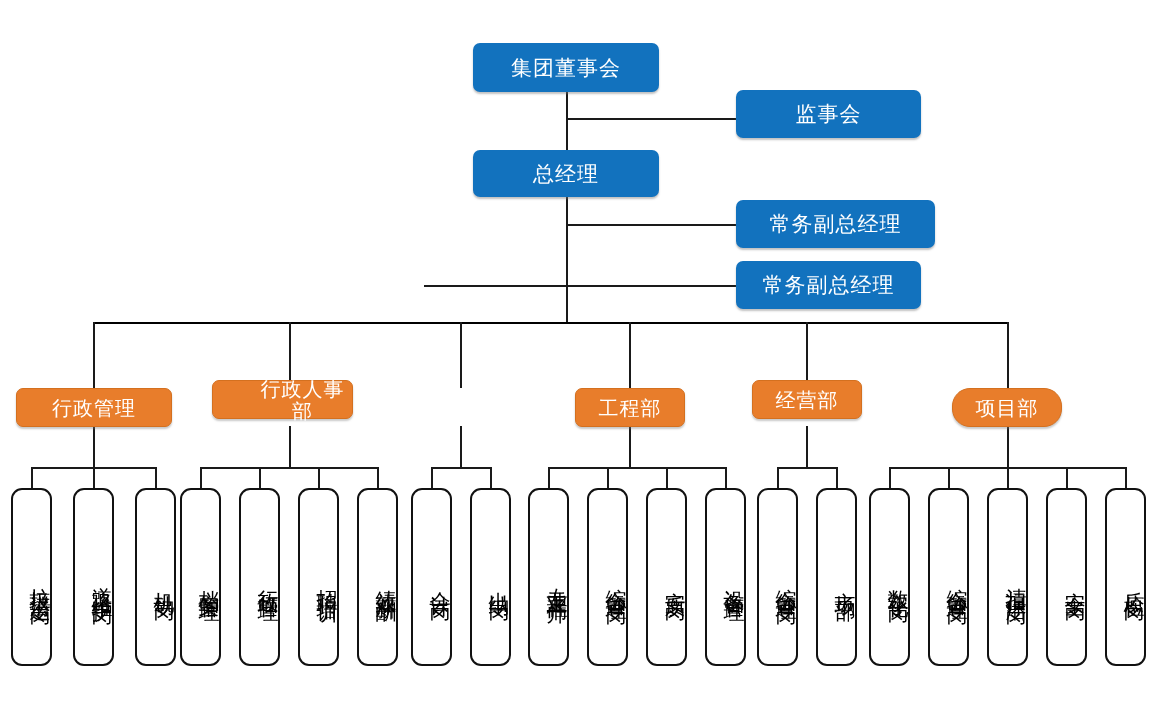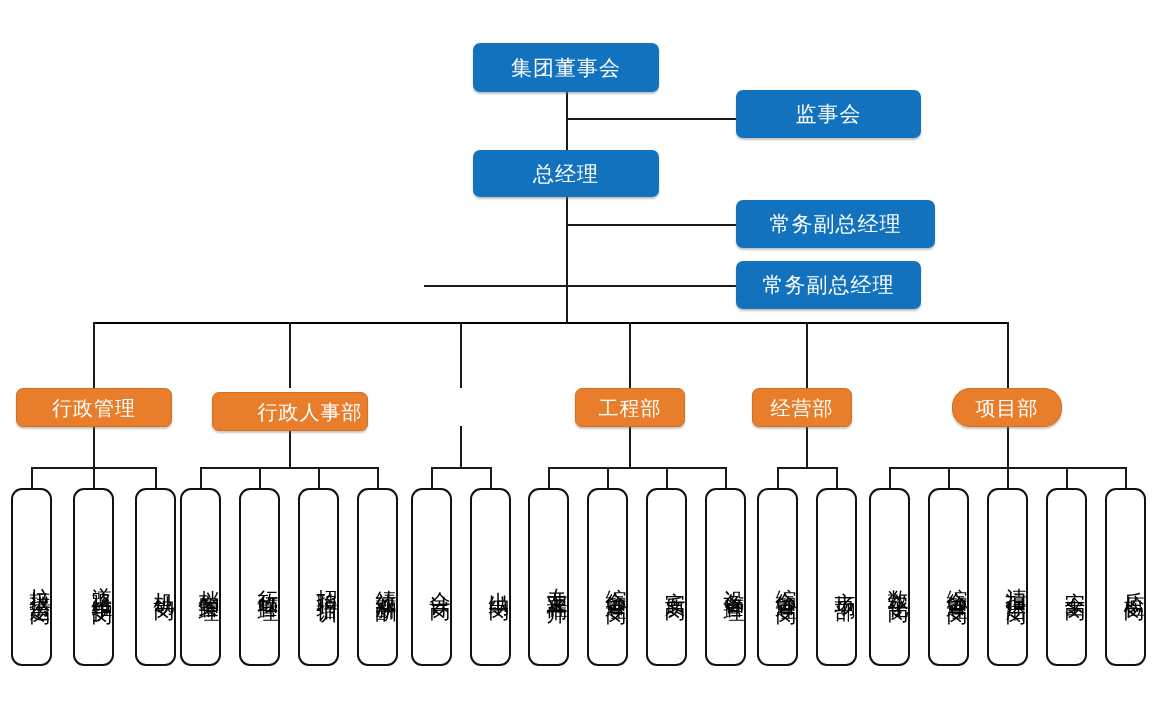--- a/index.html
+++ b/index.html
@@ -129,23 +129,23 @@
   <div class="node blue" style="left:736px;top:90px;width:185px;height:48px;">监事会</div>
 
   <div class="node blue" style="left:473px;top:150px;width:186px;height:47px;">总经理</div>
 
   <div class="node blue" style="left:736px;top:200px;width:199px;height:48px;">常务副总经理</div>
 
   <div class="node blue" style="left:736px;top:261px;width:185px;height:48px;">常务副总经理</div>
 
 
   <div class="node orange" style="left:16px;top:388px;width:156px;height:39px;">行政管理</div>
-  <div class="node orange" style="left:212px;top:392px;width:156px;height:39px;padding-left:40px;">行政人事部</div>
+  <div class="node orange" style="left:212px;top:380px;width:141px;height:39px;padding-left:40px;">行政人事部</div>
   <div class="node orange" style="left:575px;top:388px;width:110px;height:39px;">工程部</div>
-  <div class="node orange" style="left:752px;top:388px;width:100px;height:39px;">经营部</div>
+  <div class="node orange" style="left:752px;top:380px;width:110px;height:39px;">经营部</div>
   <div class="node orange" style="left:952px;top:388px;width:110px;height:39px;border-radius:18px;">项目部</div>
 
   <div class="node leaf" style="left:11px;top:488px;width:41px;height:178px;">垃圾清运岗</div>
   <div class="node leaf" style="left:73px;top:488px;width:41px;height:178px;">道路维护岗</div>
   <div class="node leaf" style="left:135px;top:488px;width:41px;height:178px;">机动岗</div>
 
   <div class="node leaf" style="left:180px;top:488px;width:41px;height:178px;">档案管理</div>
   <div class="node leaf" style="left:239px;top:488px;width:41px;height:178px;">行政管理</div>
   <div class="node leaf" style="left:298px;top:488px;width:41px;height:178px;">招聘培训</div>
   <div class="node leaf" style="left:357px;top:488px;width:41px;height:178px;">绩效薪酬</div>

